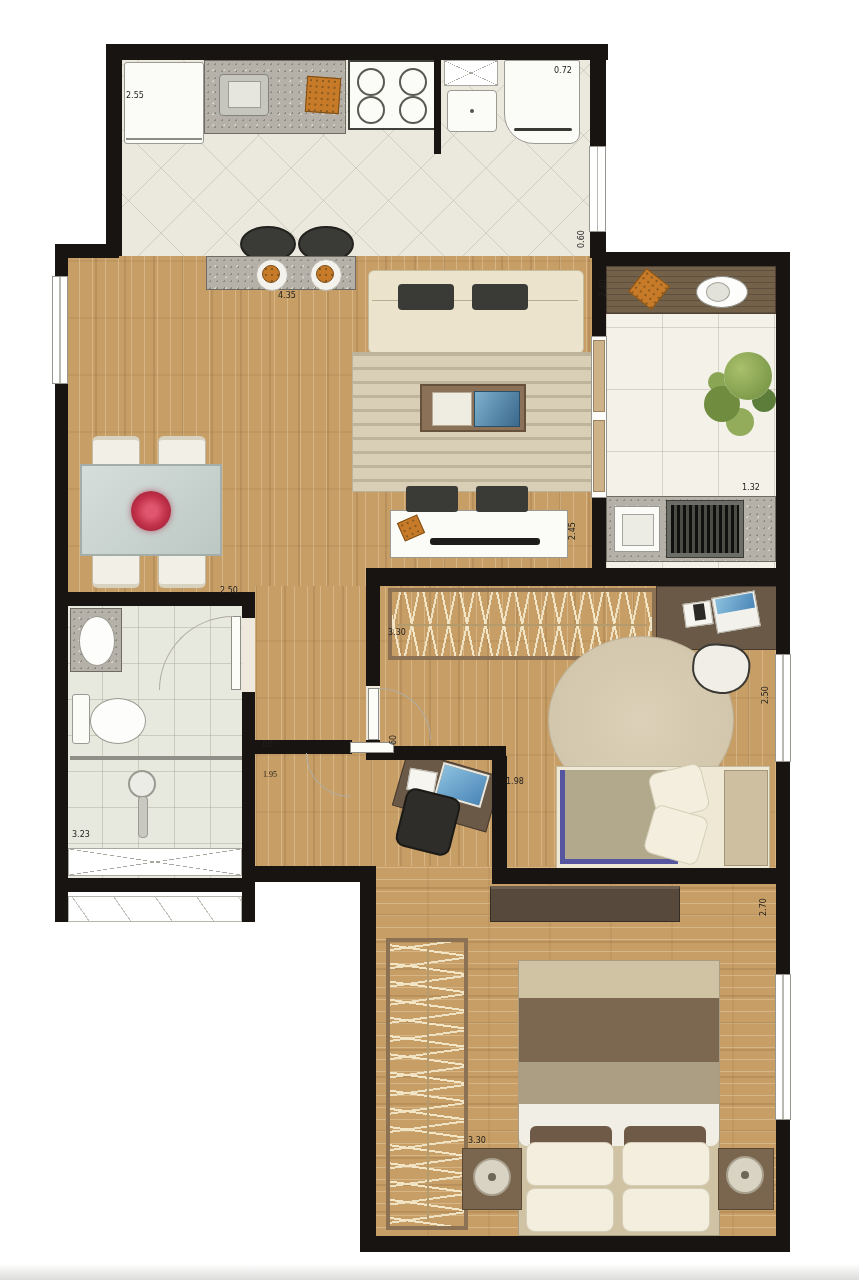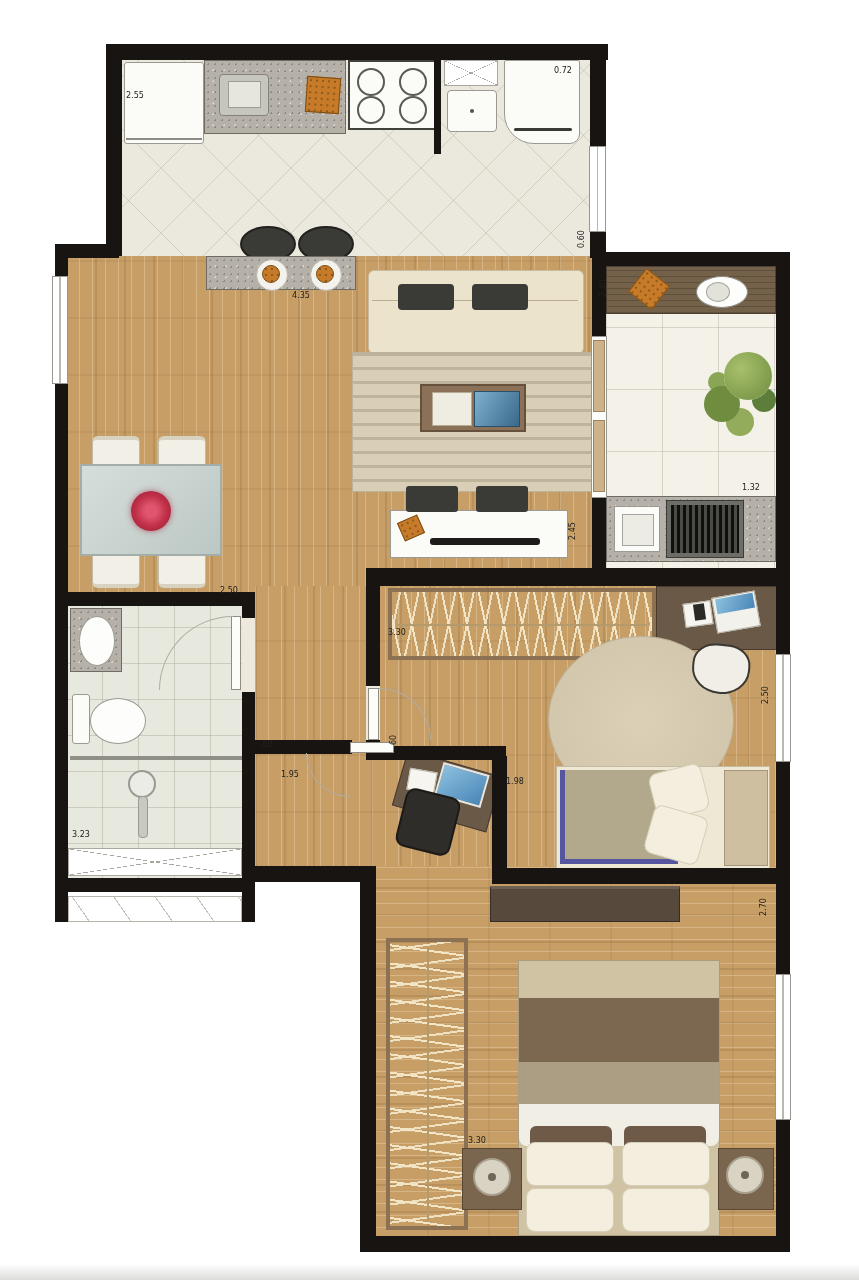--- a/index.html
+++ b/index.html
@@ -241,29 +241,29 @@
   <div class="abs z-open door-leaf" style="left:350px;top:742px;width:44px;height:11px;"></div>
   <div class="abs z-open arc" style="left:306px;top:753px;width:44px;height:44px;border-left:1.5px solid #b0aca2;border-bottom:1.5px solid #b0aca2;border-bottom-left-radius:100%;"></div>
 
   <div class="abs z-open hatch-band" style="left:68px;top:896px;width:174px;height:26px;"></div>
 
   <div id="labels-layer">
       <span class="dim" style="left: 126px; top: 60px; margin-top: 31px;">2.55</span>
       <span class="dim" style="left: 554px; top: 66px;">0.72</span>
       <span class="dim" style="left: 577px; top: 248px; transform: rotate(-90deg); transform-origin: 0px 0px;">0.60</span>
       <span class="dim" style="left: 599px; top: 297px; transform: rotate(-90deg); transform-origin: 0px 0px;">2.40</span>
-      <span class="dim" style="left: 292px; top: 291px; text-align: center;">4.35</span>
+      <span class="dim" style="left: 278px; top: 291px; text-align: center;">4.35</span>
       <span class="dim" style="left: 568px; top: 540px; transform: rotate(-90deg); transform-origin: 0px 0px;">2.45</span>
       <span class="dim" style="left: 220px; top: 586px;">2.50</span>
       <span class="dim" style="left: 742px; top: 483px;">1.32</span>
       <span class="dim" style="left: 388px; top: 628px;">3.30</span>
       <span class="dim" style="left: 761px; top: 704px; transform: rotate(-90deg); transform-origin: 0px 0px;">2.50</span>
       <span class="dim" style="left: 506px; top: 777px;">1.98</span>
       <span class="dim" style="left: 260px; top: 740px;">.60</span>
-      <span class="dim" style="left: 281px; top: 770px;">1.95</span>
+      <span class="dim" style="left: 263px; top: 770px; font-family: Liberation Serif, serif;">1.95</span>
       <span class="dim" style="left: 389px; top: 745px; transform: rotate(-90deg); transform-origin: 0px 0px;">60</span>
       <span class="dim" style="left: 72px; top: 830px;">3.23</span>
       <span class="dim" style="left: 759px; top: 916px; transform: rotate(-90deg); transform-origin: 0px 0px;">2.70</span>
       <span class="dim" style="left: 468px; top: 1136px;">3.30</span>
     </div>
 
   <div class="abs" style="left:0;top:1264px;width:859px;height:16px;background:linear-gradient(#ffffff,#dcdcda);"></div>
 </div>
 
 </body></html>

